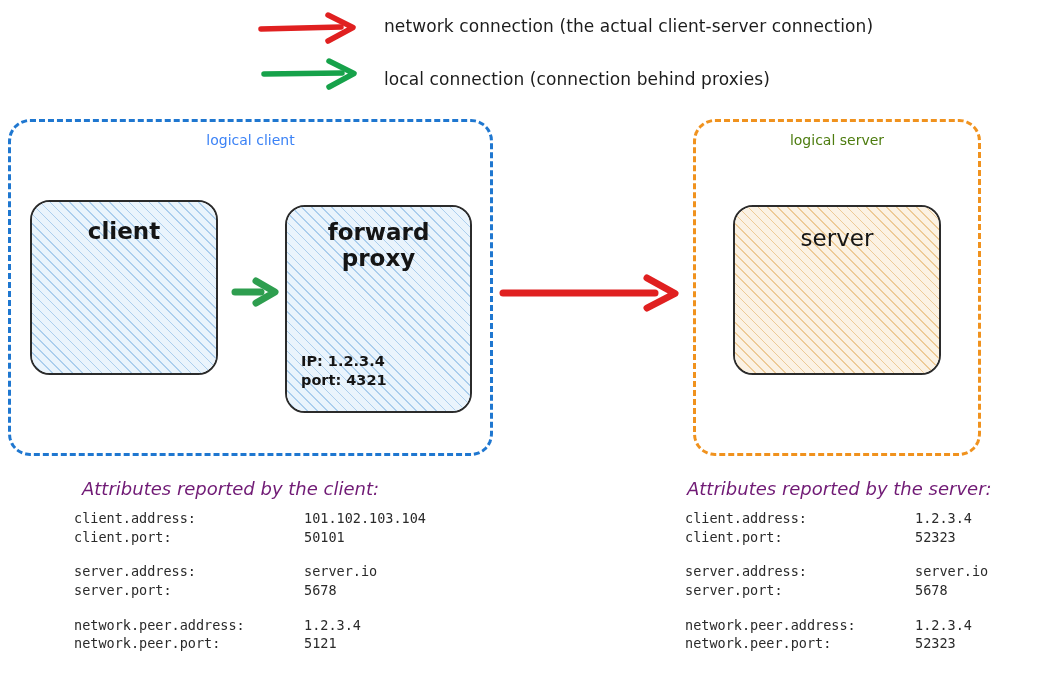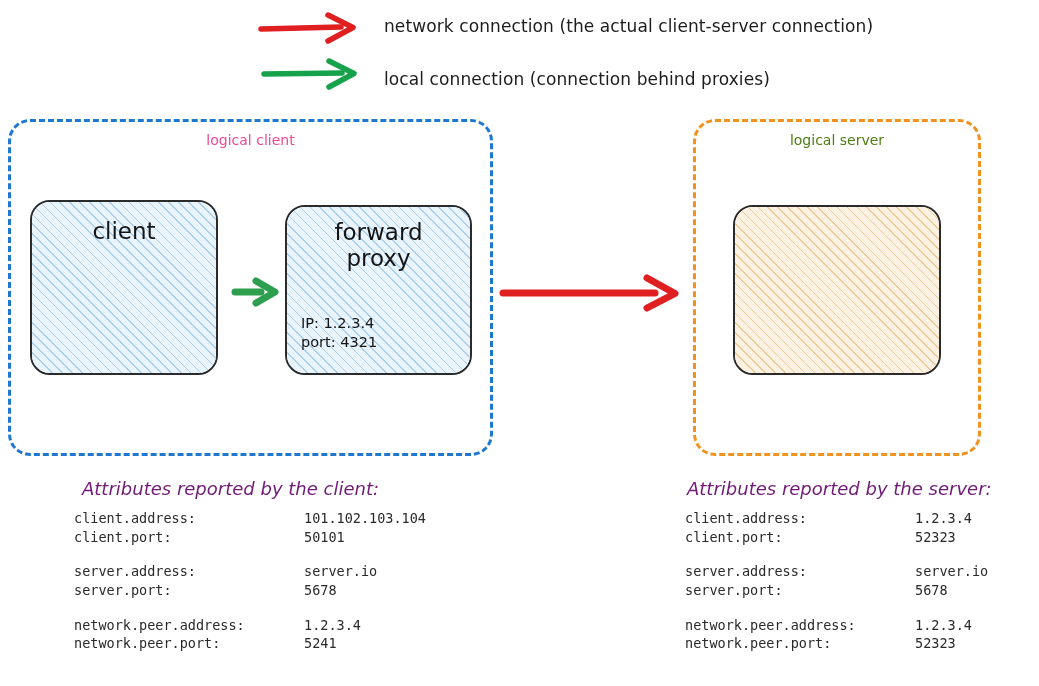--- a/index.html
+++ b/index.html
@@ -62,20 +62,21 @@
   }
   .node-blue {
     background-color: #eaf4fc;
     background-image: repeating-linear-gradient(
       45deg,
       rgba(120,175,225,0.55) 0px,
       rgba(120,175,225,0.55) 1.1px,
       rgba(0,0,0,0) 1.1px,
       rgba(0,0,0,0) 7px
     );
+    font-weight: bold;
   }
   .node-orange {
     background-color: #fbf2e4;
     background-image: repeating-linear-gradient(
       45deg,
       rgba(226,170,88,0.55) 0px,
       rgba(226,170,88,0.55) 1.1px,
       rgba(0,0,0,0) 1.1px,
       rgba(0,0,0,0) 7px
     );
@@ -140,30 +141,30 @@
     <div class="abs" style="left:0px; top:45px;">
       <svg class="arrow-svg" width="105" height="40" viewBox="0 0 105 40" style="left:0px; top:0px;">
         <path d="M9,21 L87,20" stroke="#16a24a" stroke-width="5.5" stroke-linecap="round" fill="none"></path>
         <path d="M74,8 L99,20.5 L74,34" stroke="#16a24a" stroke-width="5.5" stroke-linecap="round" stroke-linejoin="round" fill="none"></path>
       </svg>
       <div class="legend-label abs" style="left:129px; top:8px;margin-top:8px;">local connection (connection behind proxies)</div>
     </div>
   </div>
 
   <div class="group-box abs" style="left:8px; top:119px; width:485px; height:337px; border-color:#1f77d0;">
-    <div class="group-label abs" style="left:0px; top:10px; width:100%; color:#ec4899;">logical client</div>
+    <div class="group-label abs" style="left:0px; top:10px; width:100%; color:#3b82f6;">logical client</div>
   </div>
 
   <div class="node" style="left:30px; top:200px; width:188px; height:175px;">
     <div class="node-inner node-blue">
       <div class="node-title" style="margin-top:6px;">client</div>
     </div>
   </div>
 
-  <div class="node" style="left:285px; top:205px; width:187px; height:170px;">
+  <div class="node" style="left:285px; top:205px; width:187px; height:208px;">
     <div class="node-inner node-blue">
       <div class="node-title" style="margin-top:2px;">forward
 proxy</div>
       <div class="node-props" style="margin-top:auto; margin-bottom:8px;">
         <div>IP: 1.2.3.4</div>
         <div>port: 4321</div>
       </div>
     </div>
   </div>
 
@@ -171,20 +172,21 @@
     <path d="M5,20 L31,20" stroke="#2e9e4f" stroke-width="7" stroke-linecap="round" fill="none"></path>
     <path d="M26,9 L45,20 L26,31" stroke="#2e9e4f" stroke-width="7" stroke-linecap="round" stroke-linejoin="round" fill="none"></path>
   </svg>
 
   <div class="group-box abs" style="left:693px; top:119px; width:288px; height:337px; border-color:#f0921e;">
     <div class="group-label abs" style="left:0px; top:10px; width:100%; color:#4d7c0f;">logical server</div>
   </div>
 
   <div class="node" style="left:733px; top:205px; width:208px; height:170px;">
     <div class="node-inner node-orange">
+      <div class="node-title" style="margin-top:8px;">server</div>
     </div>
   </div>
 
   <svg class="arrow-svg" width="190" height="50" viewBox="0 0 190 50" style="left:495px; top:268px;">
     <path d="M8,25 L160,25" stroke="#e02020" stroke-width="7" stroke-linecap="round" fill="none"></path>
     <path d="M152,10 L180,25.5 L152,40" stroke="#e02020" stroke-width="7" stroke-linecap="round" stroke-linejoin="round" fill="none"></path>
   </svg>
 
   <div class="abs" style="left:74px; top:478px;">
     <div class="attr-heading" style="margin-left:8px;">Attributes reported by the client:</div>
@@ -211,21 +213,21 @@
         </tr>
         <tr class="spacer">
             <td colspan="2"></td>
           </tr>
         <tr>
           <td class="k">network.peer.address:</td>
           <td class="v">1.2.3.4</td>
         </tr>
         <tr>
           <td class="k">network.peer.port:</td>
-          <td class="v">5241</td>
+          <td class="v">5121</td>
         </tr>
       </tbody>
     </table>
   </div>
 
   <div class="abs" style="left:685px; top:478px;">
     <div class="attr-heading" style="margin-left:2px;">Attributes reported by the server:</div>
     <table class="attr-table" style="margin-top:10px;">
       <tbody>
         <tr>

